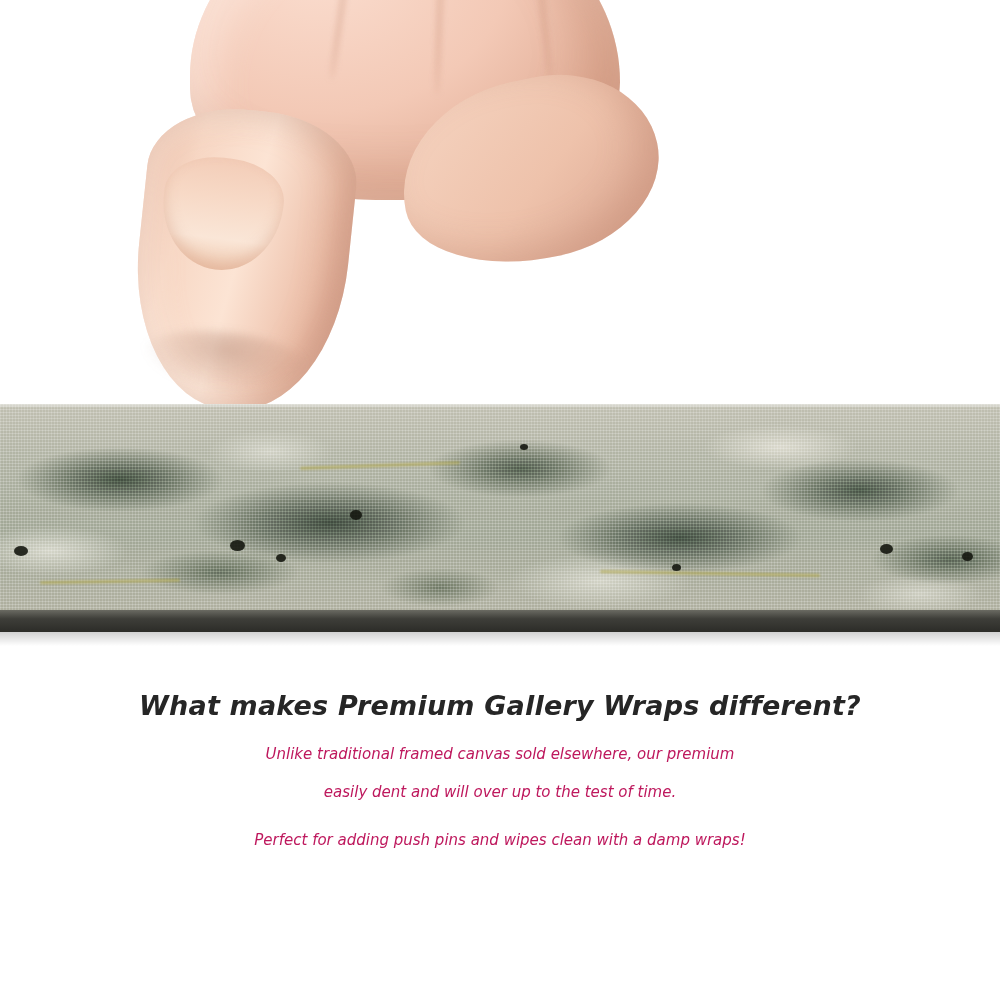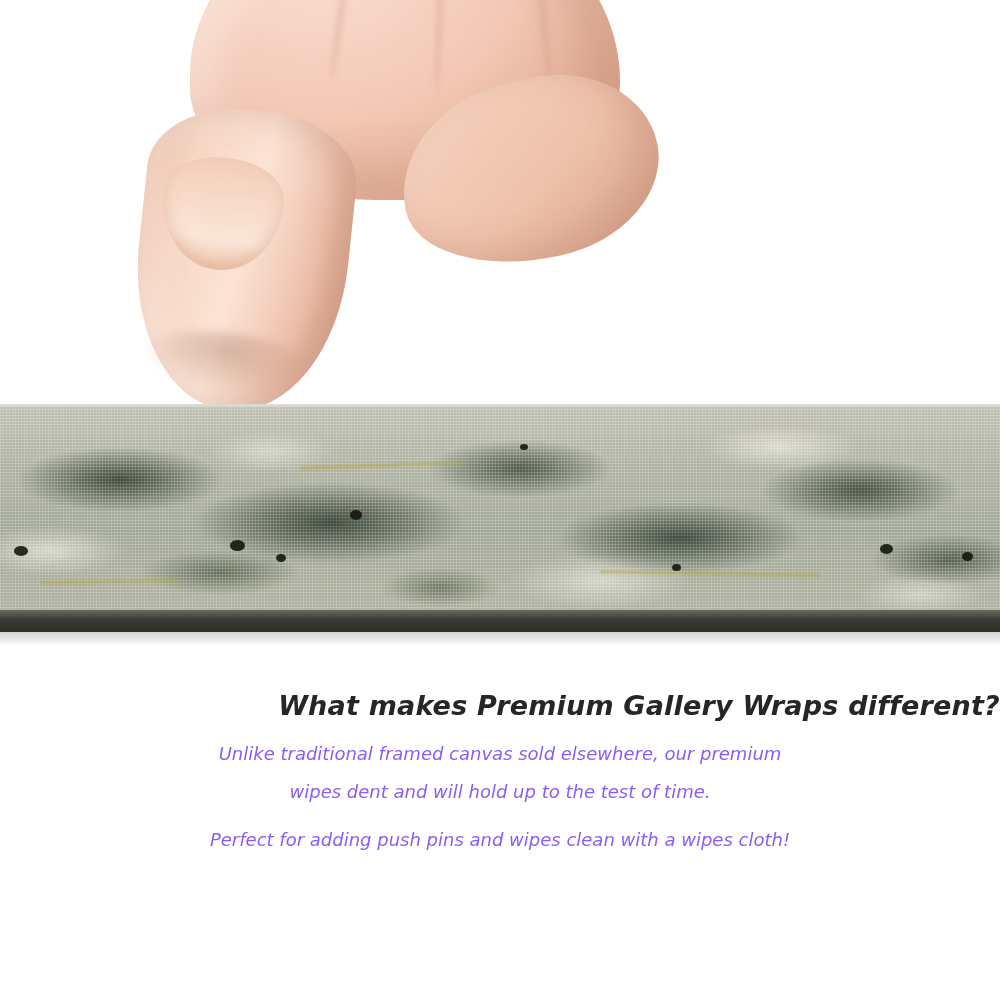--- a/index.html
+++ b/index.html
@@ -201,26 +201,25 @@
     font-family: "DejaVu Sans", sans-serif;
     font-style: italic;
     color: #2d2d2d;
   }
   .caption-heading {
     font-size: 27px;
     font-weight: 700;
     letter-spacing: 0.2px;
     margin: 0 0 14px 0;
     color: #262626;
-    text-align: right;
   }
   .caption-body {
-    font-size: 18px;
+    font-size: 15px;
     line-height: 38px;
-    color: #8b5cf6;
+    color: #be185d;
   }
   .caption-line { display: block; }
   .caption-last { display: block; margin-top: 10px; }
 </style>
 </head>
 <body>
 
 <div class="page">
 
   <div class="photo">
@@ -258,18 +257,18 @@
   </div>
 
   <div class="strip-top-highlight"></div>
   <div class="strip-edge"></div>
   <div class="strip-edge-shadow"></div>
 
   <div class="caption">
     <div class="caption-heading">What makes Premium Gallery Wraps different?</div>
     <div class="caption-body">
       <span class="caption-line">Unlike traditional framed canvas sold elsewhere, our premium</span>
-      <span class="caption-line">wipes dent and will hold up to the test of time.</span>
-      <span class="caption-last">Perfect for adding push pins and wipes clean with a wipes cloth!</span>
+      <span class="caption-line">easily dent and will over up to the test of time.</span>
+      <span class="caption-last">Perfect for adding push pins and wipes clean with a damp wraps!</span>
     </div>
   </div>
 
 </div>
 
 </body></html>

